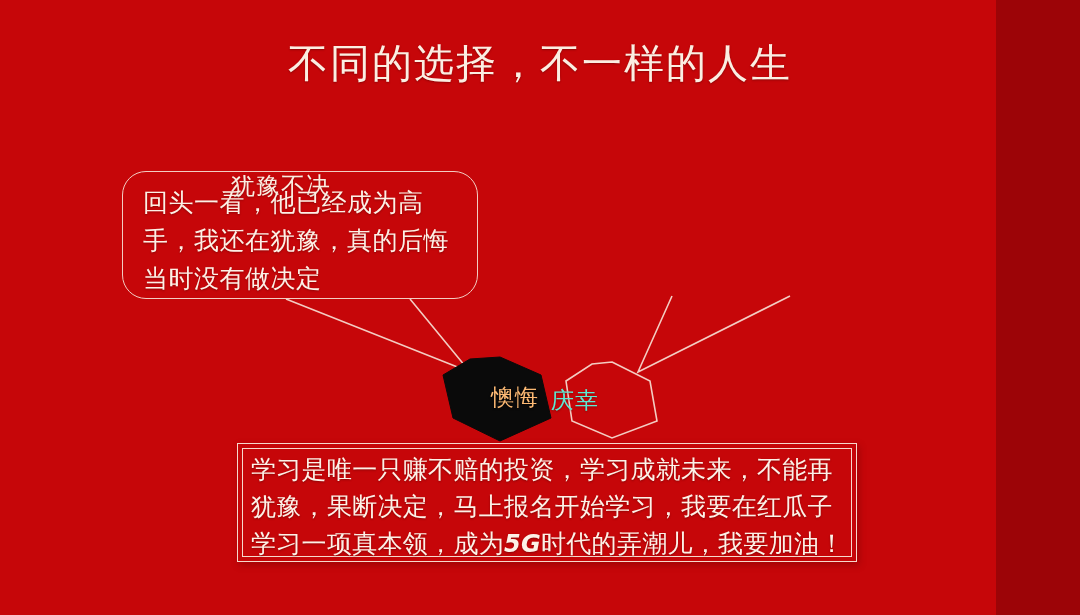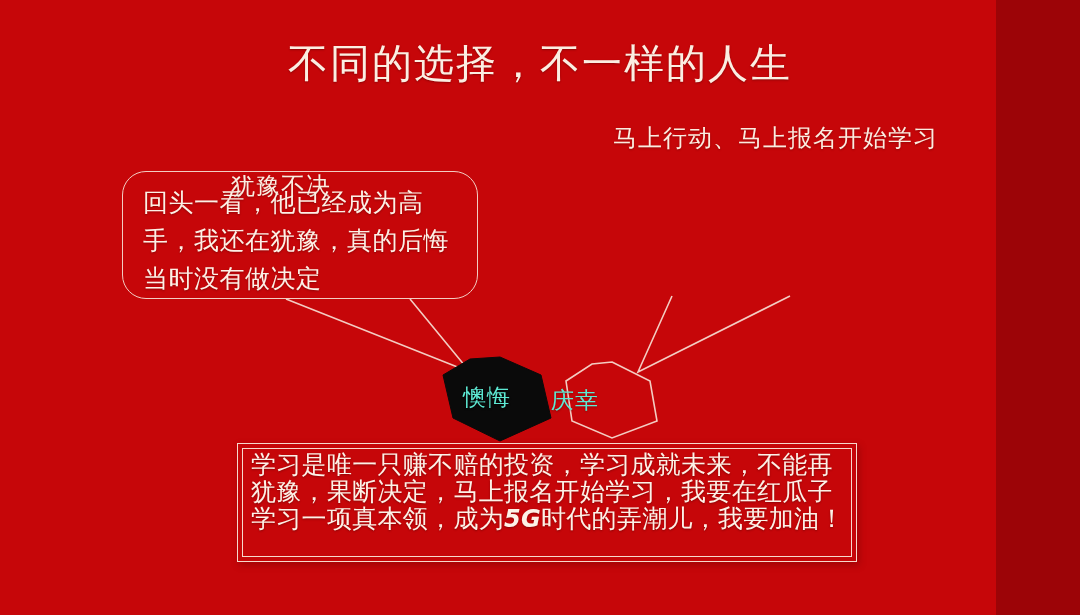--- a/index.html
+++ b/index.html
@@ -88,22 +88,22 @@
   .hept-label {
     position: absolute;
     font-size: 23px;
     line-height: 23px;
     letter-spacing: 1px;
     font-family: "DejaVu Serif", "Liberation Serif", serif;
     white-space: nowrap;
   }
   #hept-label-regret {
     left: 463px; top: 386px; width: 76px;
-    text-align: left;
-    color: #5eead4;
+    text-align: right;
+    color: #fdba74;
     text-shadow: 0 1px 2px rgba(0,0,0,.6);
     font-family: Liberation Serif, serif;
   }
   #hept-label-glad {
     left: 551px; top: 389px; width: 78px;
     color: #5eead4;
     text-shadow: 0 1px 2px rgba(0,0,0,.3);
   }
 
   
@@ -123,21 +123,21 @@
     height: 100%;
     box-sizing: border-box;
     border: 1.4px solid #f7d8cc;
   }
   #bottom-text {
     position: absolute;
     left: 13px;
     top: 7px;
     width: 596px;
     font-size: 25px;
-    line-height: 27px;
+    line-height: 37px;
     color: #fdf1e7;
     letter-spacing: 0.3px;
     font-family: "DejaVu Serif", "Liberation Serif", serif;
     text-shadow: 0 1px 2px rgba(0,0,0,.3);
   }
   #bottom-text .g5 {
     font-family: "DejaVu Sans", "Liberation Sans", sans-serif;
     font-weight: bold;
     font-style: italic;
     font-size: 24px;
@@ -145,21 +145,20 @@
 </style>
 </head>
 <body>
 
 <div id="slide">
 
   <div class="title">不同的选择，不一样的人生</div>
 
   <div class="subhead left">犹豫不决</div>
 
-  <div class="subhead right">马上行动、马上报名开始学习</div>
 
   <svg id="lines" viewBox="0 0 1080 615">
 
     <polyline points="286,299 470,372 410,299" fill="none" stroke="#f3ccc2" stroke-width="1.6" stroke-linejoin="miter" stroke-linecap="butt"></polyline>
 
     <polyline points="790,296 638,372 672,296" fill="none" stroke="#f3ccc2" stroke-width="1.6" stroke-linejoin="miter" stroke-linecap="butt"></polyline>
 
     <polygon points="500,357 541,375 551,418 500,441 453,418 443,375 470,359" fill="#0a0a0a" stroke="#0a0a0a" stroke-width="1"></polygon>
 
     <polygon points="612,362 650,381 657,421 612,438 572,421 566,381 592,364" fill="none" stroke="#f3ccc2" stroke-width="1.6"></polygon>

